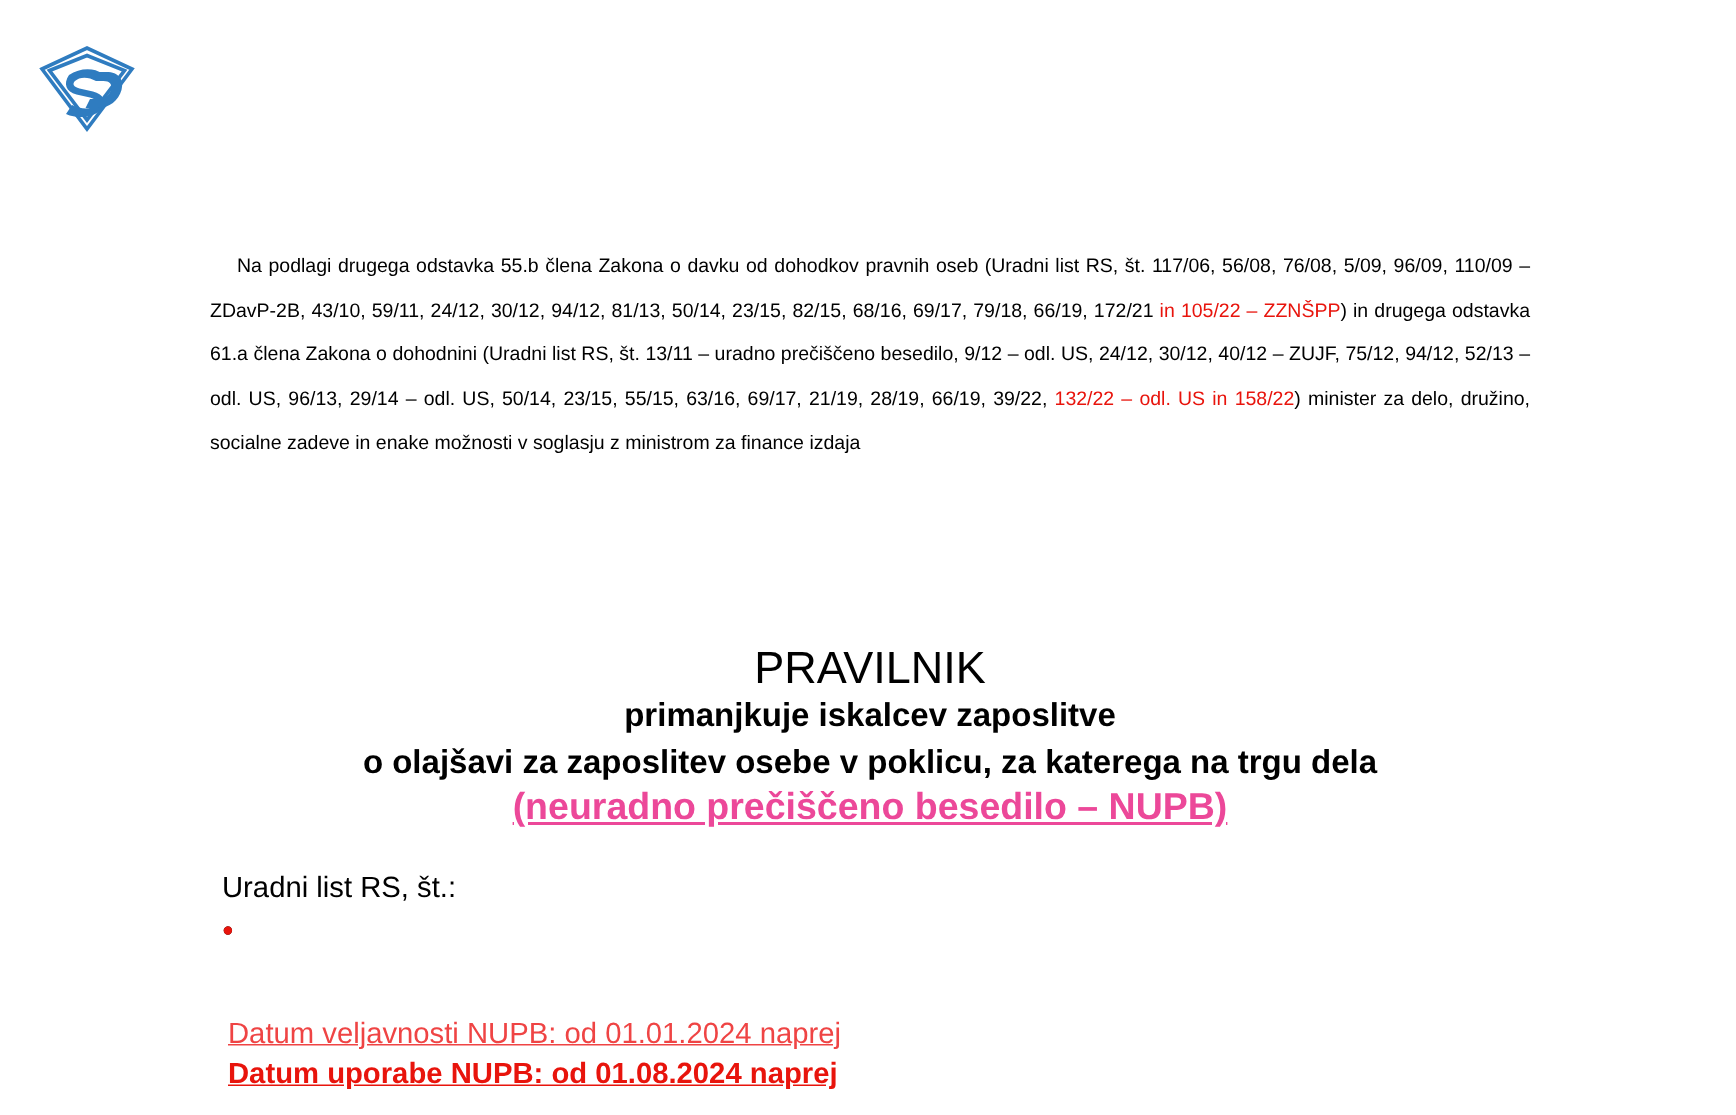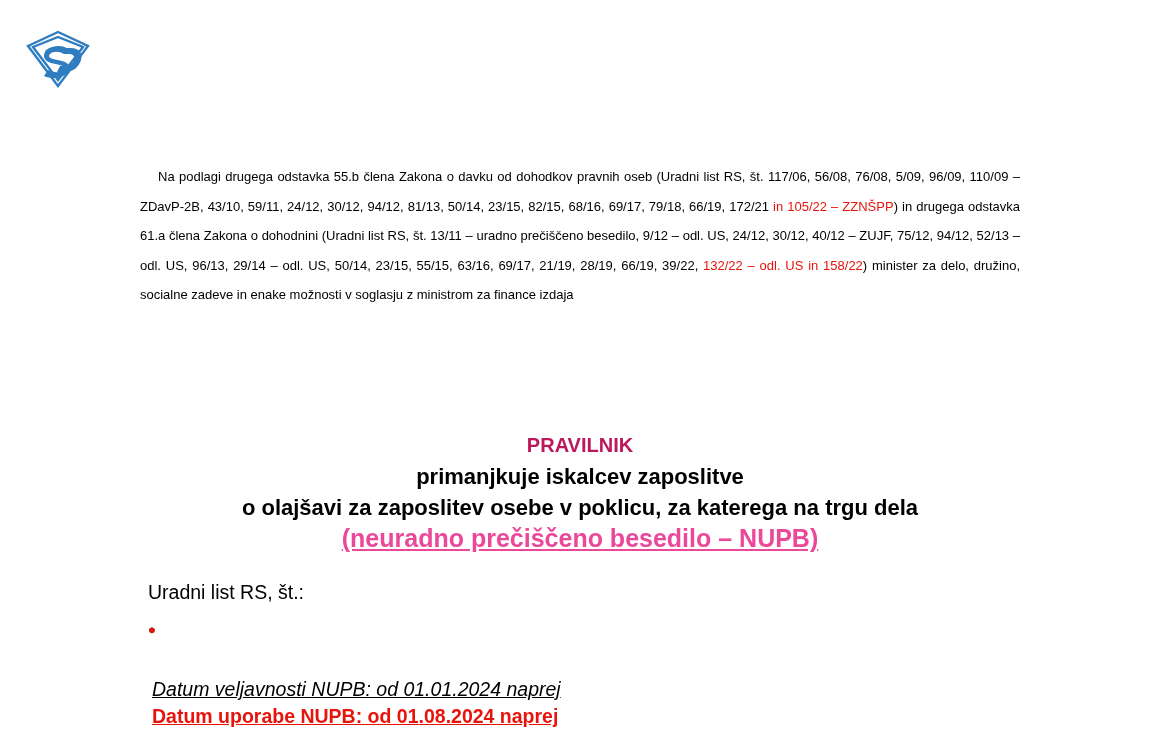--- a/index.html
+++ b/index.html
@@ -53,24 +53,24 @@
   }
 
   .title-block {
     position: absolute;
     left: 140px;
     top: 430px;
     width: 880px;
     text-align: center;
   }
   .title-main {
-    font-size: 20px;
-    font-weight: bold;
+    font-size: 30px;
+    font-weight: normal;
     line-height: 31px;
-    color: #be185d;
+    color: #000000;
   }
   .title-sub {
     font-size: 22px;
     font-weight: bold;
     line-height: 31px;
     color: #000000;
   }
   .title-note {
     font-size: 25px;
     font-weight: bold;
@@ -83,21 +83,21 @@
     position: absolute;
     left: 148px;
     top: 578px;
     width: 880px;
     font-size: 19.5px;
     line-height: 28px;
     color: #000000;
   }
   .refs .caption {
     display: block;
-    margin-bottom: 10px;
+    margin-bottom: 0;
   }
   .bullet-line {
     display: block;
     position: relative;
     padding-left: 12px;
   }
   .bullet-line .dot {
     position: absolute;
     left: 0;
     top: 0px;
@@ -112,22 +112,21 @@
     position: absolute;
     left: 152px;
     top: 676px;
     width: 880px;
     font-size: 19.5px;
     line-height: 27px;
   }
   .dates .d1 {
     display: inline-block;
     text-decoration: underline;
-    color: #000000;
-    font-style: italic;
+    color: #ef4444;
   }
   .dates .d2 {
     display: inline-block;
     text-decoration: underline;
     color: #e8140c;
     font-weight: bold;
   }
   .dates .row { display: block; }
 </style>
 </head>

